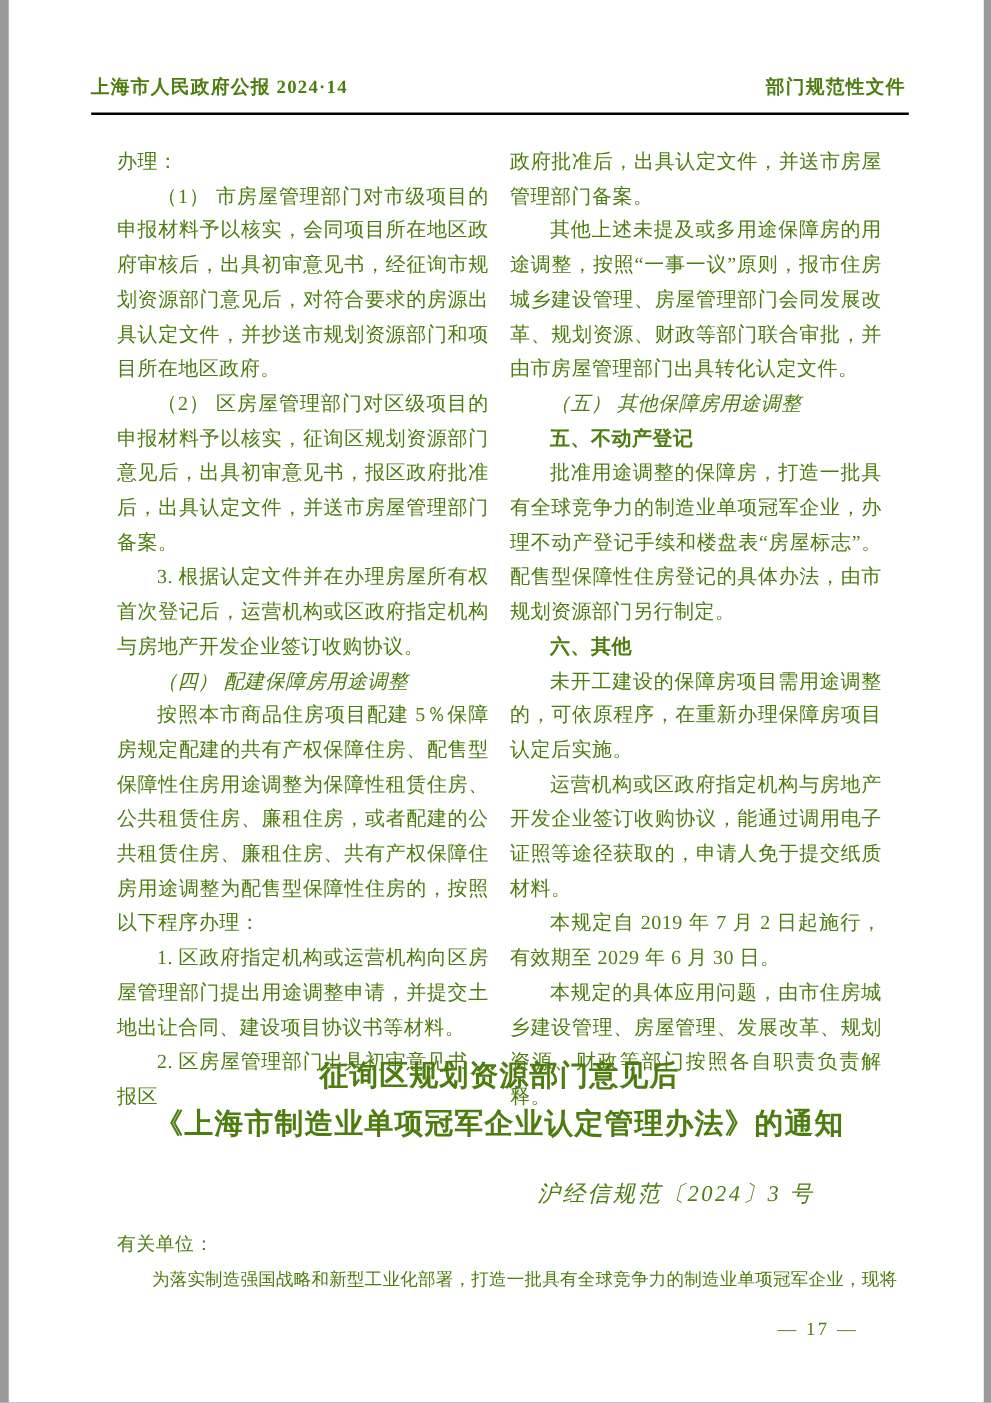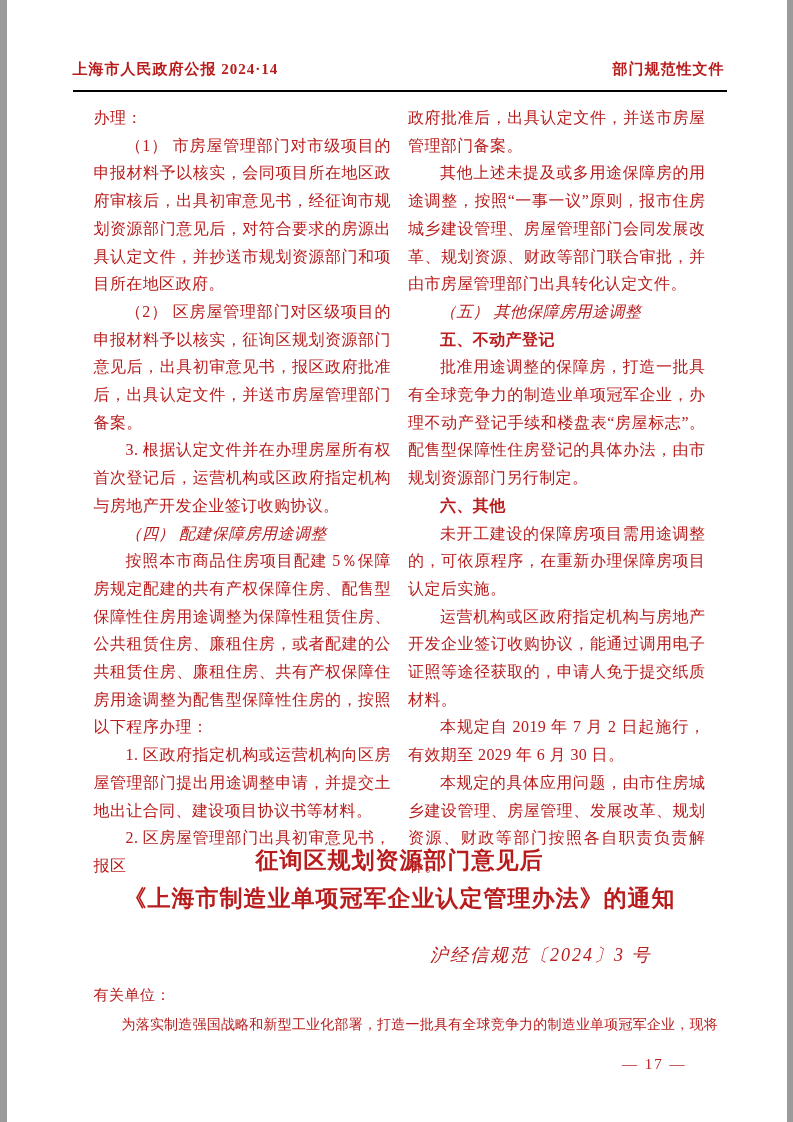--- a/index.html
+++ b/index.html
@@ -4,42 +4,42 @@
 <style>
   * { margin:0; padding:0; box-sizing:border-box; }
   html, body { background:#9a9a9a; }
   .page {
     width:780px; height:1122px;
     margin:0 auto;
     background:#ffffff;
     position:relative;
     overflow:hidden;
     font-family:"Liberation Serif","DejaVu Serif",serif;
-    color:#b91c1c;
+    color:#4d7c0f;
   }
   .page-header {
     position:absolute; top:60px; left:66px; right:62px;
     display:flex; justify-content:space-between; align-items:baseline;
     font-size:15px; font-weight:bold; letter-spacing:1px;
   }
   .header-rule {
     position:absolute; top:90px; left:66px; right:60px;
     height:2px; background:#000;
   }
   .columns {
     position:absolute; top:104px; left:87px; right:81px;
     display:flex; gap:17px;
   }
   .col {
     flex:1 1 0;
     font-size:16px; line-height:27.7px;
     text-align:justify;
   }
   .para { text-indent:2em; letter-spacing:0.4px; }
-  .para.cont { text-indent:0; }
+  .para.cont { text-indent:0;margin-top:12px; }
   .para.kaiti { font-style:italic; }
   .para.bold {
     font-style:normal; font-weight:bold;
     font-family:"Liberation Sans","DejaVu Sans",sans-serif;
   }
   .notice { position:absolute; top:841px; left:87px; right:81px; }
   .notice-title {
     font-family:"Liberation Sans","DejaVu Sans",sans-serif;
     font-size:23px; font-weight:bold;
     text-align:center; line-height:38px;

